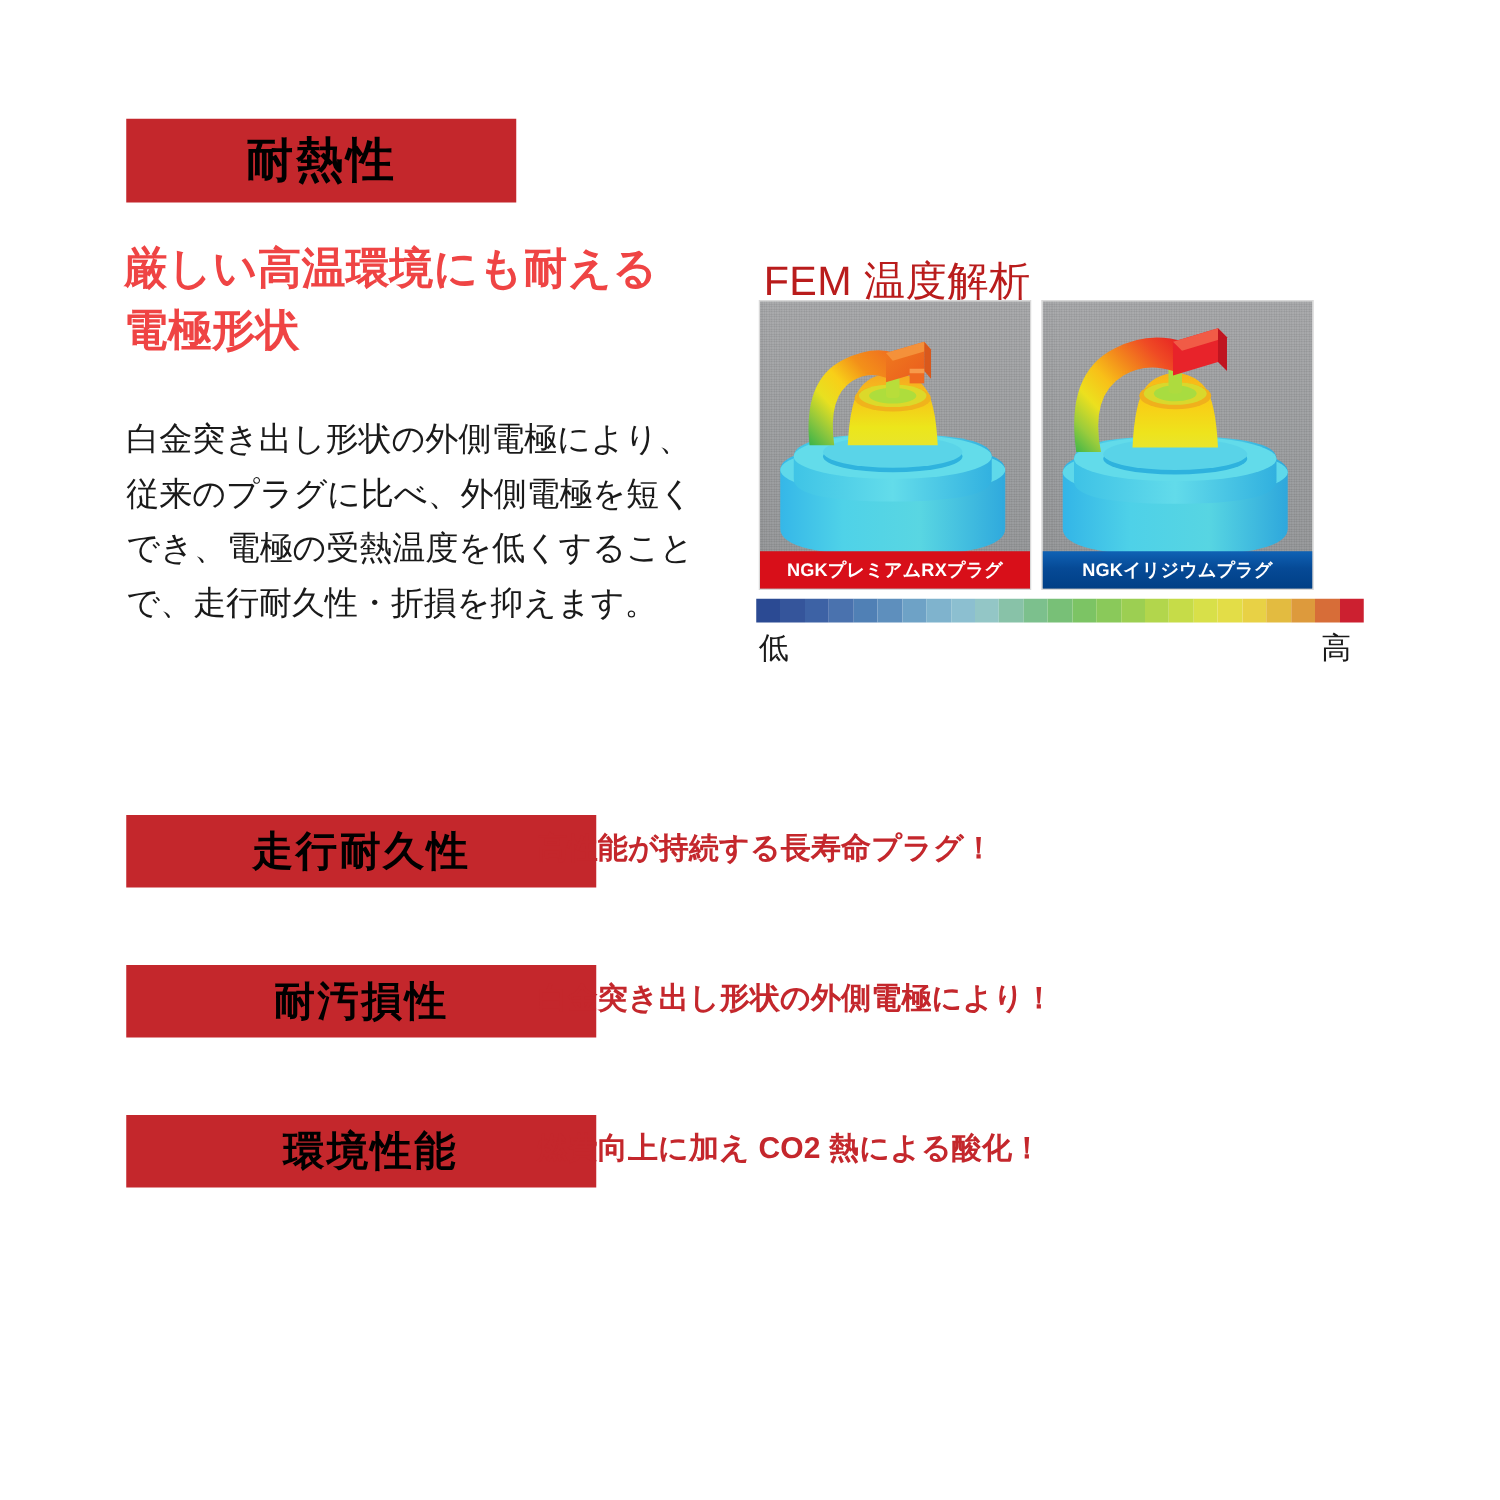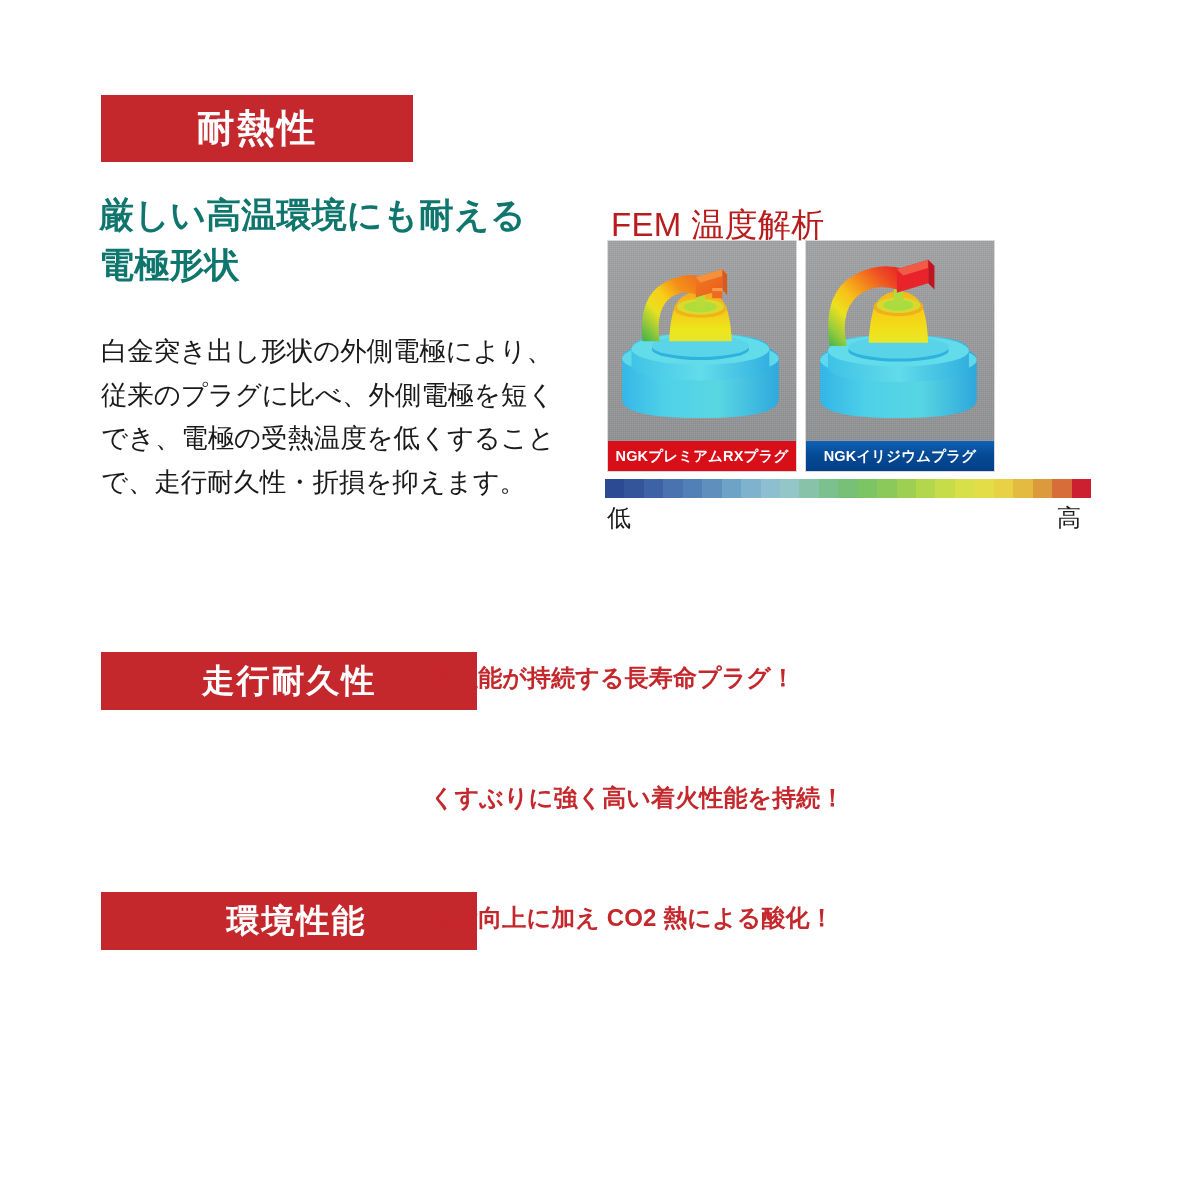--- a/index.html
+++ b/index.html
@@ -8,21 +8,21 @@
     background: #ffffff;
     font-family: "Liberation Sans", "DejaVu Sans", sans-serif;
     overflow: hidden;
   }
   .page { position: relative; width: 1200px; height: 1200px; }
 
   
   .badge {
     position: absolute;
     background: #c4272c;
-    color: #ffffff;
+    color: #000000;
     display: flex;
     align-items: center;
     justify-content: center;
     letter-spacing: 0.06em;
     font-weight: 700;
   }
   #badge-heat {
     left: 101px; top: 95px; width: 312px; height: 67px;
     font-size: 38px;
   }
@@ -31,21 +31,21 @@
     font-size: 33px;
   }
   #badge-durability { top: 652px; }
   #badge-fouling    { top: 772px; }
   #badge-eco        { top: 892px; padding-left: 15px; }
 
   
   #subheading {
     position: absolute;
     left: 99px; top: 190px; width: 520px;
-    color: #0f766e;
+    color: #ef4444;
     font-size: 35px;
     font-weight: 700;
     line-height: 1.42;
     letter-spacing: 0.005em;
   }
   #body-copy {
     position: absolute;
     left: 101px; top: 330px; width: 490px;
     color: #1a1a1a;
     font-size: 26.5px;
@@ -71,21 +71,21 @@
   #fem-title {
     position: absolute;
     left: 611px; top: 203px;
     font-size: 33px;
     color: #b91c1c;
     letter-spacing: 0.01em;
   }
   #fem-panels {
     position: absolute;
     left: 607px; top: 240px;
-    width: 388px; height: 232px;
+    width: 444px; height: 232px;
     display: flex;
     gap: 8px;
   }
   .fem-panel {
     position: relative;
     flex: 1 1 0;
     overflow: hidden;
     background:
       repeating-linear-gradient(0deg, rgba(255,255,255,.045) 0 1px, rgba(0,0,0,.03) 1px 2px),
       repeating-linear-gradient(90deg, rgba(255,255,255,.04) 0 1px, rgba(0,0,0,.025) 1px 2px),
@@ -296,20 +296,23 @@
       <i style="background: rgb(204, 32, 48);"></i>
     </div>
   <div class="scale-labels" id="scale-low">低</div>
   <div class="scale-labels" id="scale-high">高</div>
 
   <div class="badge feature-badge" id="badge-durability">
     <span>走行耐久性</span>
   </div>
   <div class="feature-text" id="feature-text-durability">高性能が持続する長寿命プラグ！</div>
 
-  <div class="feature-text" id="feature-text-fouling">くすぶりに強く高い着火性能を持続！</div>
+  <div class="badge feature-badge" id="badge-fouling">
+    <span>耐汚損性</span>
+  </div>
+  <div class="feature-text" id="feature-text-fouling">白金突き出し形状の外側電極により！</div>
 
   <div class="badge feature-badge" id="badge-eco">
     <span>環境性能</span>
   </div>
   <div class="feature-text" id="feature-text-eco">燃費向上に加え CO2 熱による酸化！</div>
 
 </div>
 
 </body></html>

